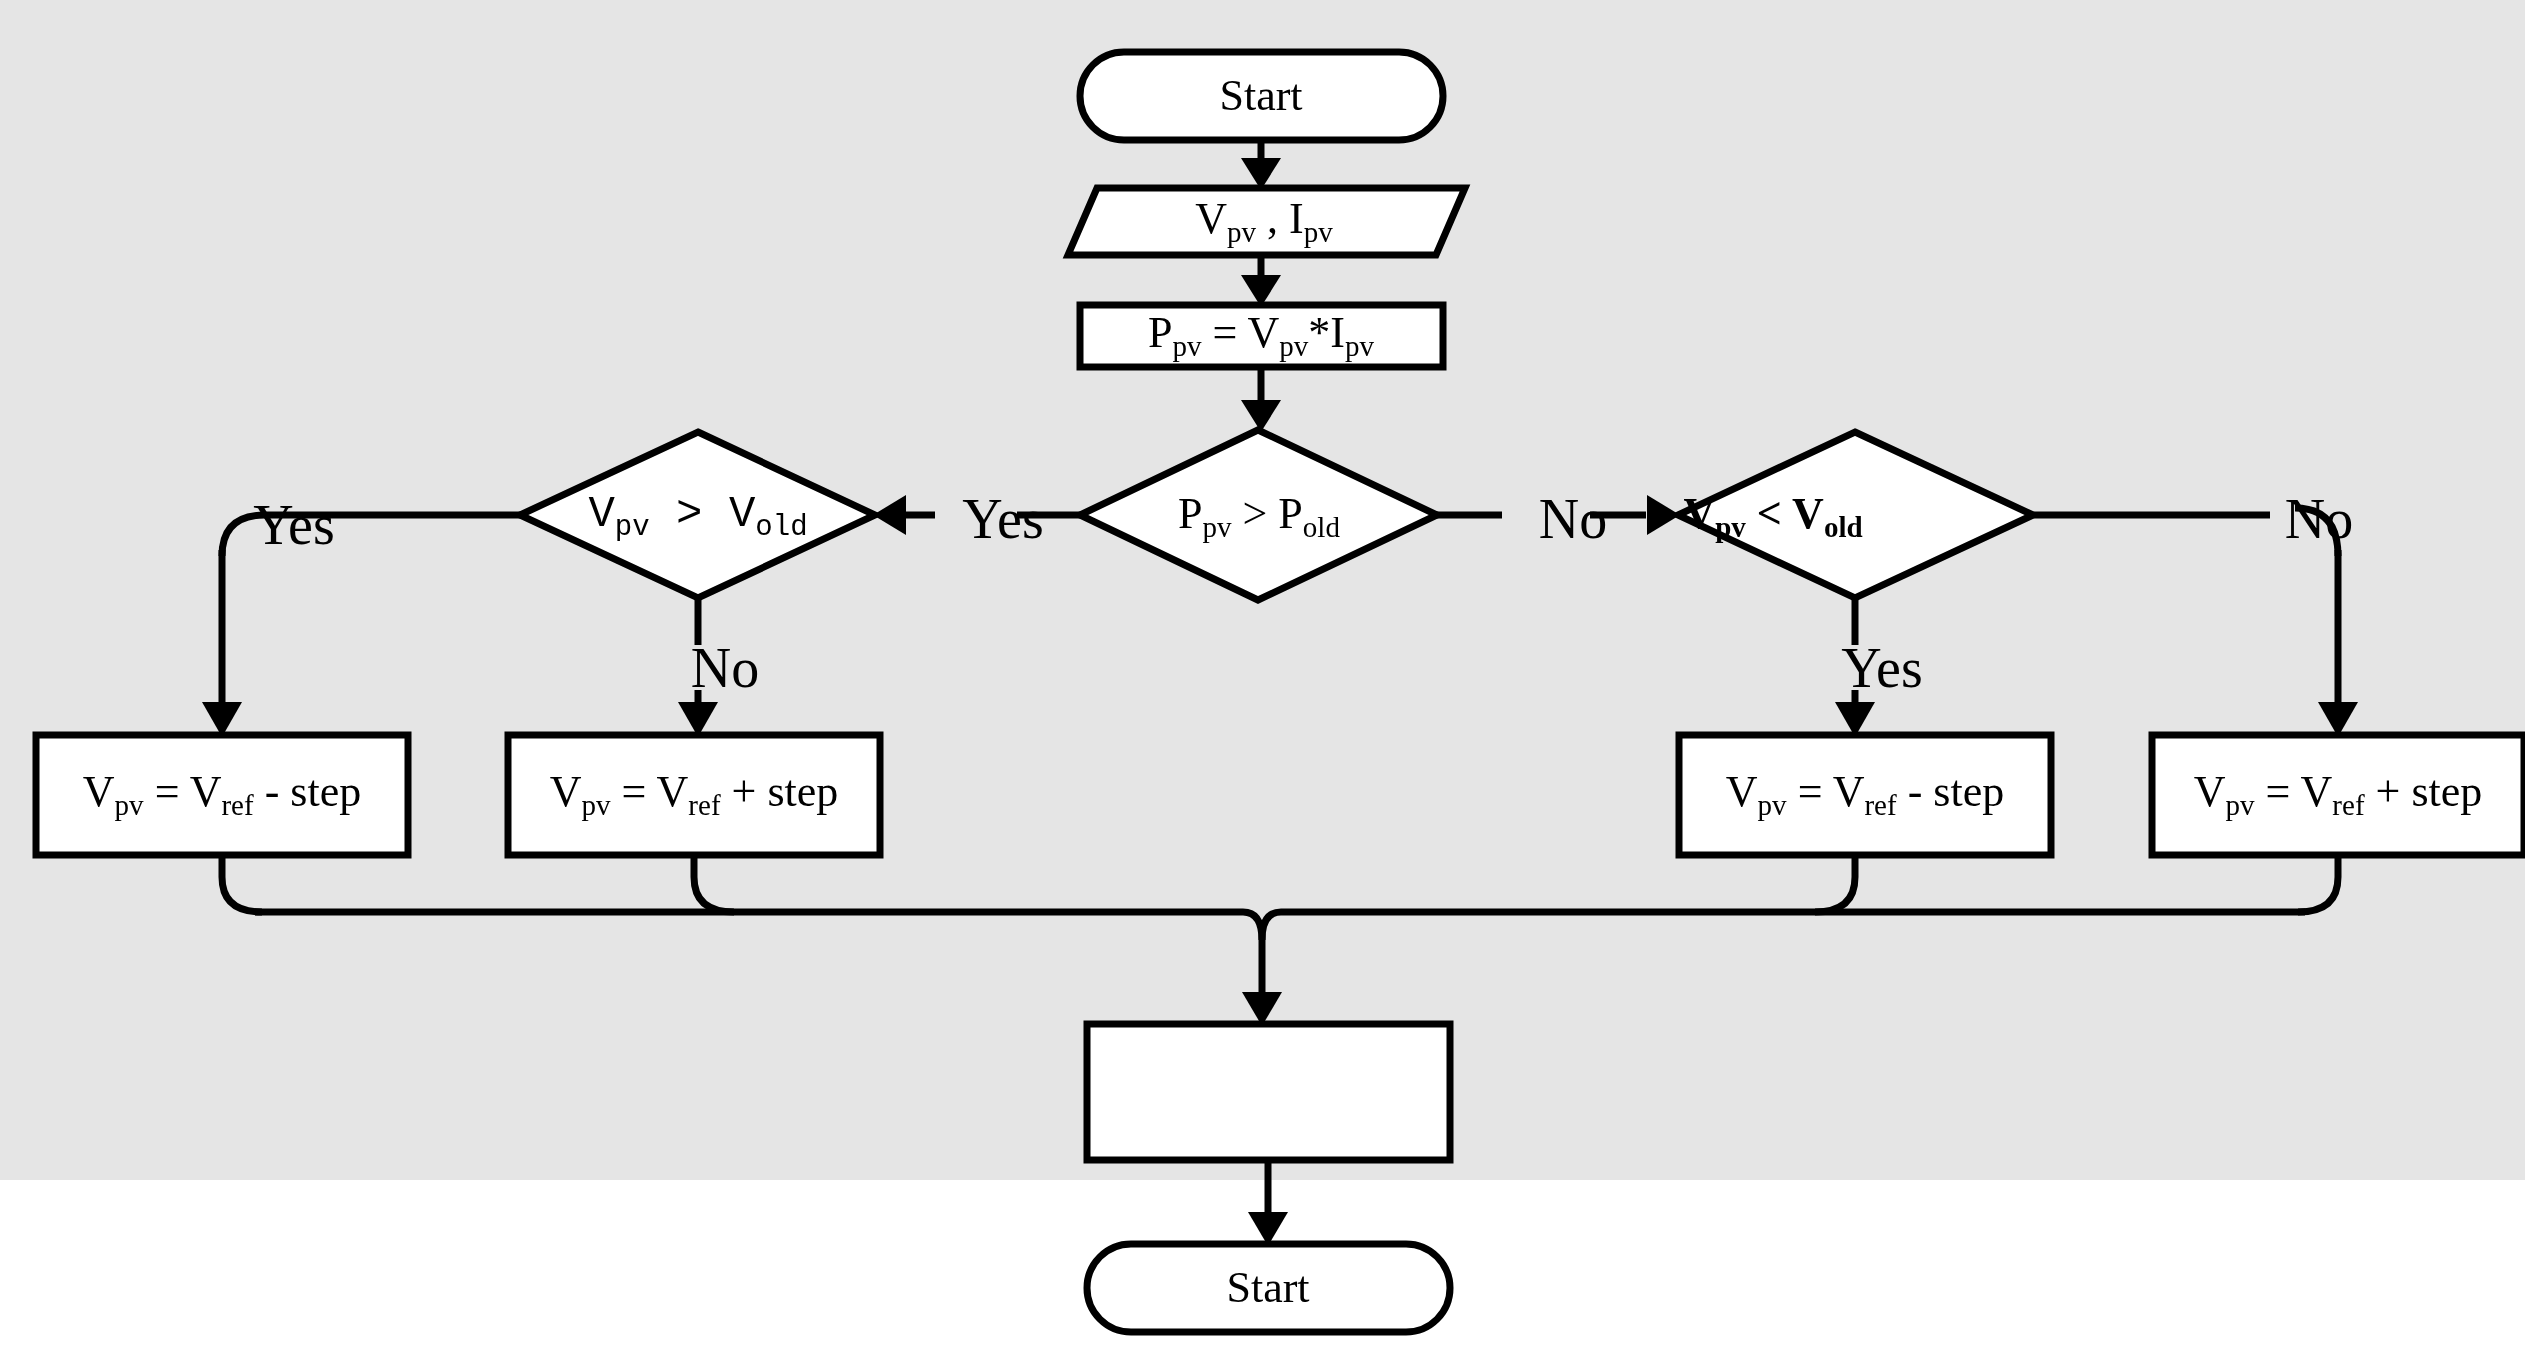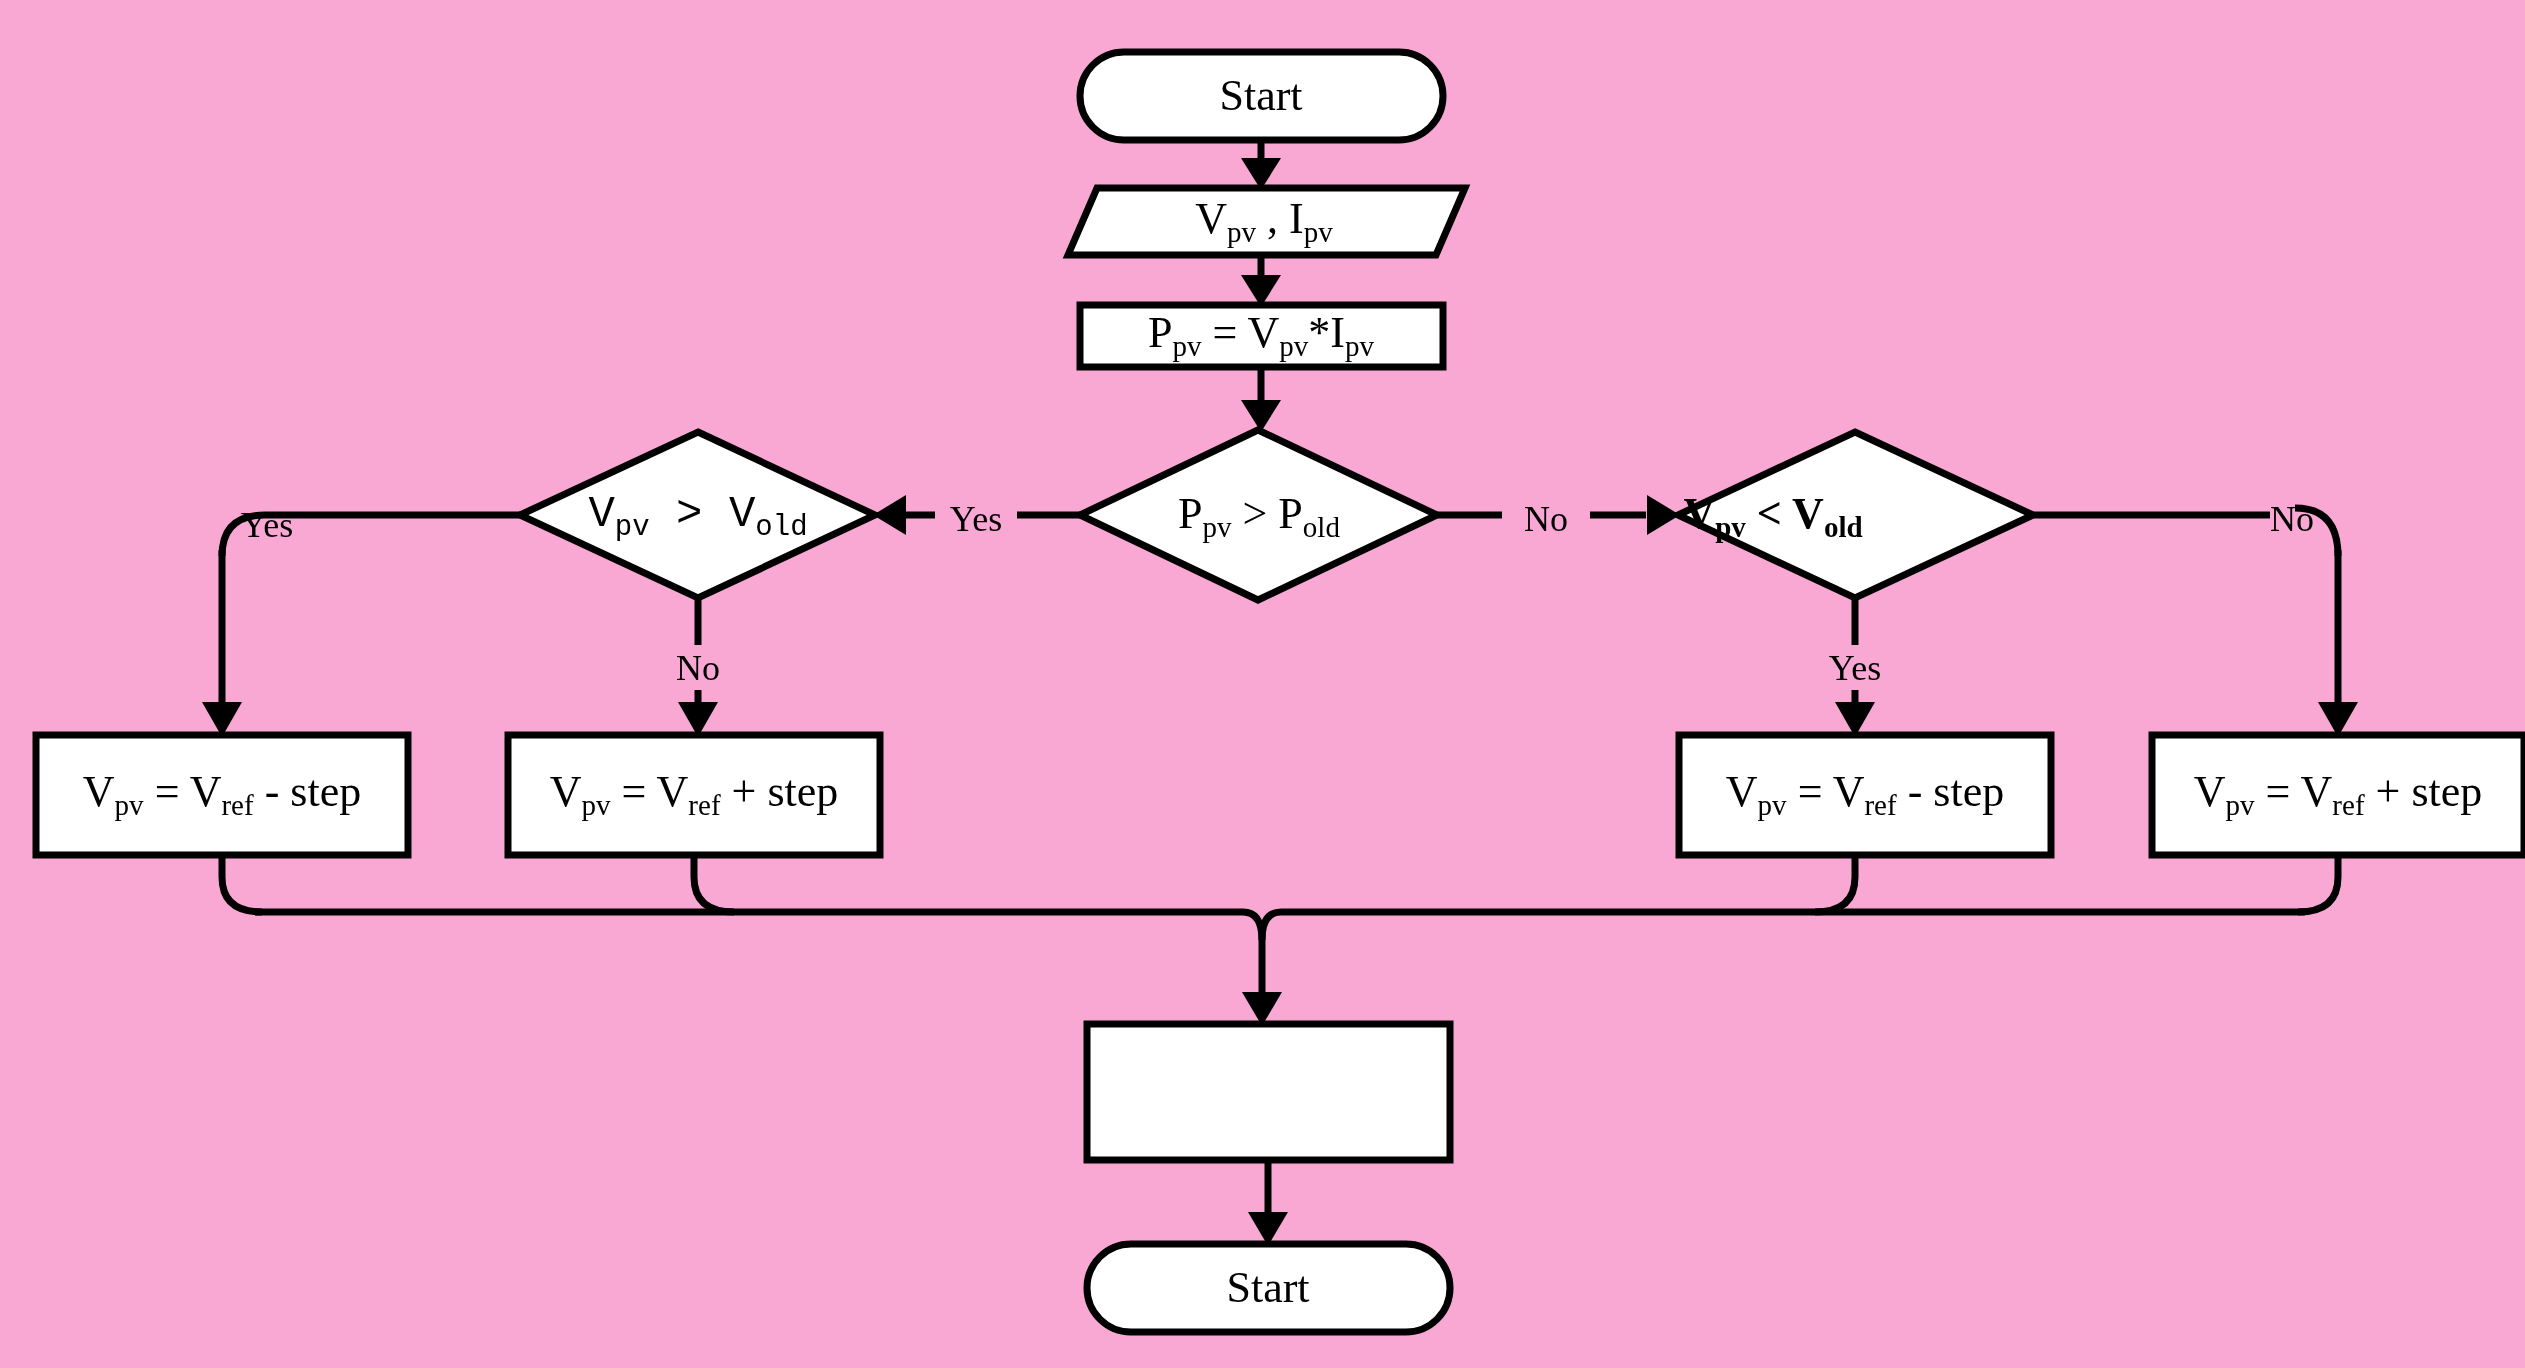--- a/index.html
+++ b/index.html
@@ -1,27 +1,27 @@
 <!DOCTYPE html>
 <html><head>
 <meta charset="utf-8">
 <style>
   html,body{margin:0;padding:0;background:#ffffff;}
   body{width:2525px;height:1368px;overflow:hidden;
        font-family:"Liberation Serif", "DejaVu Serif", serif;}
-  #stage{position:relative;width:2525px;height:1368px;background:#f9a8d4;}
+  #stage{position:relative;width:2525px;height:1180px;background:#e5e5e5;}
   svg#flow{position:absolute;left:0;top:0;width:2525px;height:1368px;}
   .shape{fill:#ffffff;stroke:#000000;stroke-width:7;}
   .line{stroke:#000000;stroke-width:7;fill:none;stroke-linecap:butt;}
   .arrowhead{fill:#000000;stroke:none;}
   
   .lbl{position:absolute;color:#000;white-space:nowrap;line-height:1;
        font-family:"Liberation Serif","DejaVu Serif",serif;}
   .node-text{font-size:44px;transform:translate(-50%,-50%);}
-  .edge-text{font-size:36px;transform:translate(-50%,-50%);}
+  .edge-text{font-size:56px;transform:translate(-50%,-50%);margin-left:27px;}
   sub{font-size:0.66em;vertical-align:-0.30em;letter-spacing:0;}
   .two-line{line-height:1.22;text-align:center;}
 </style>
 </head>
 <body>
 
 <div id="stage">
 
   <svg id="flow" viewBox="0 0 2525 1368">
 

